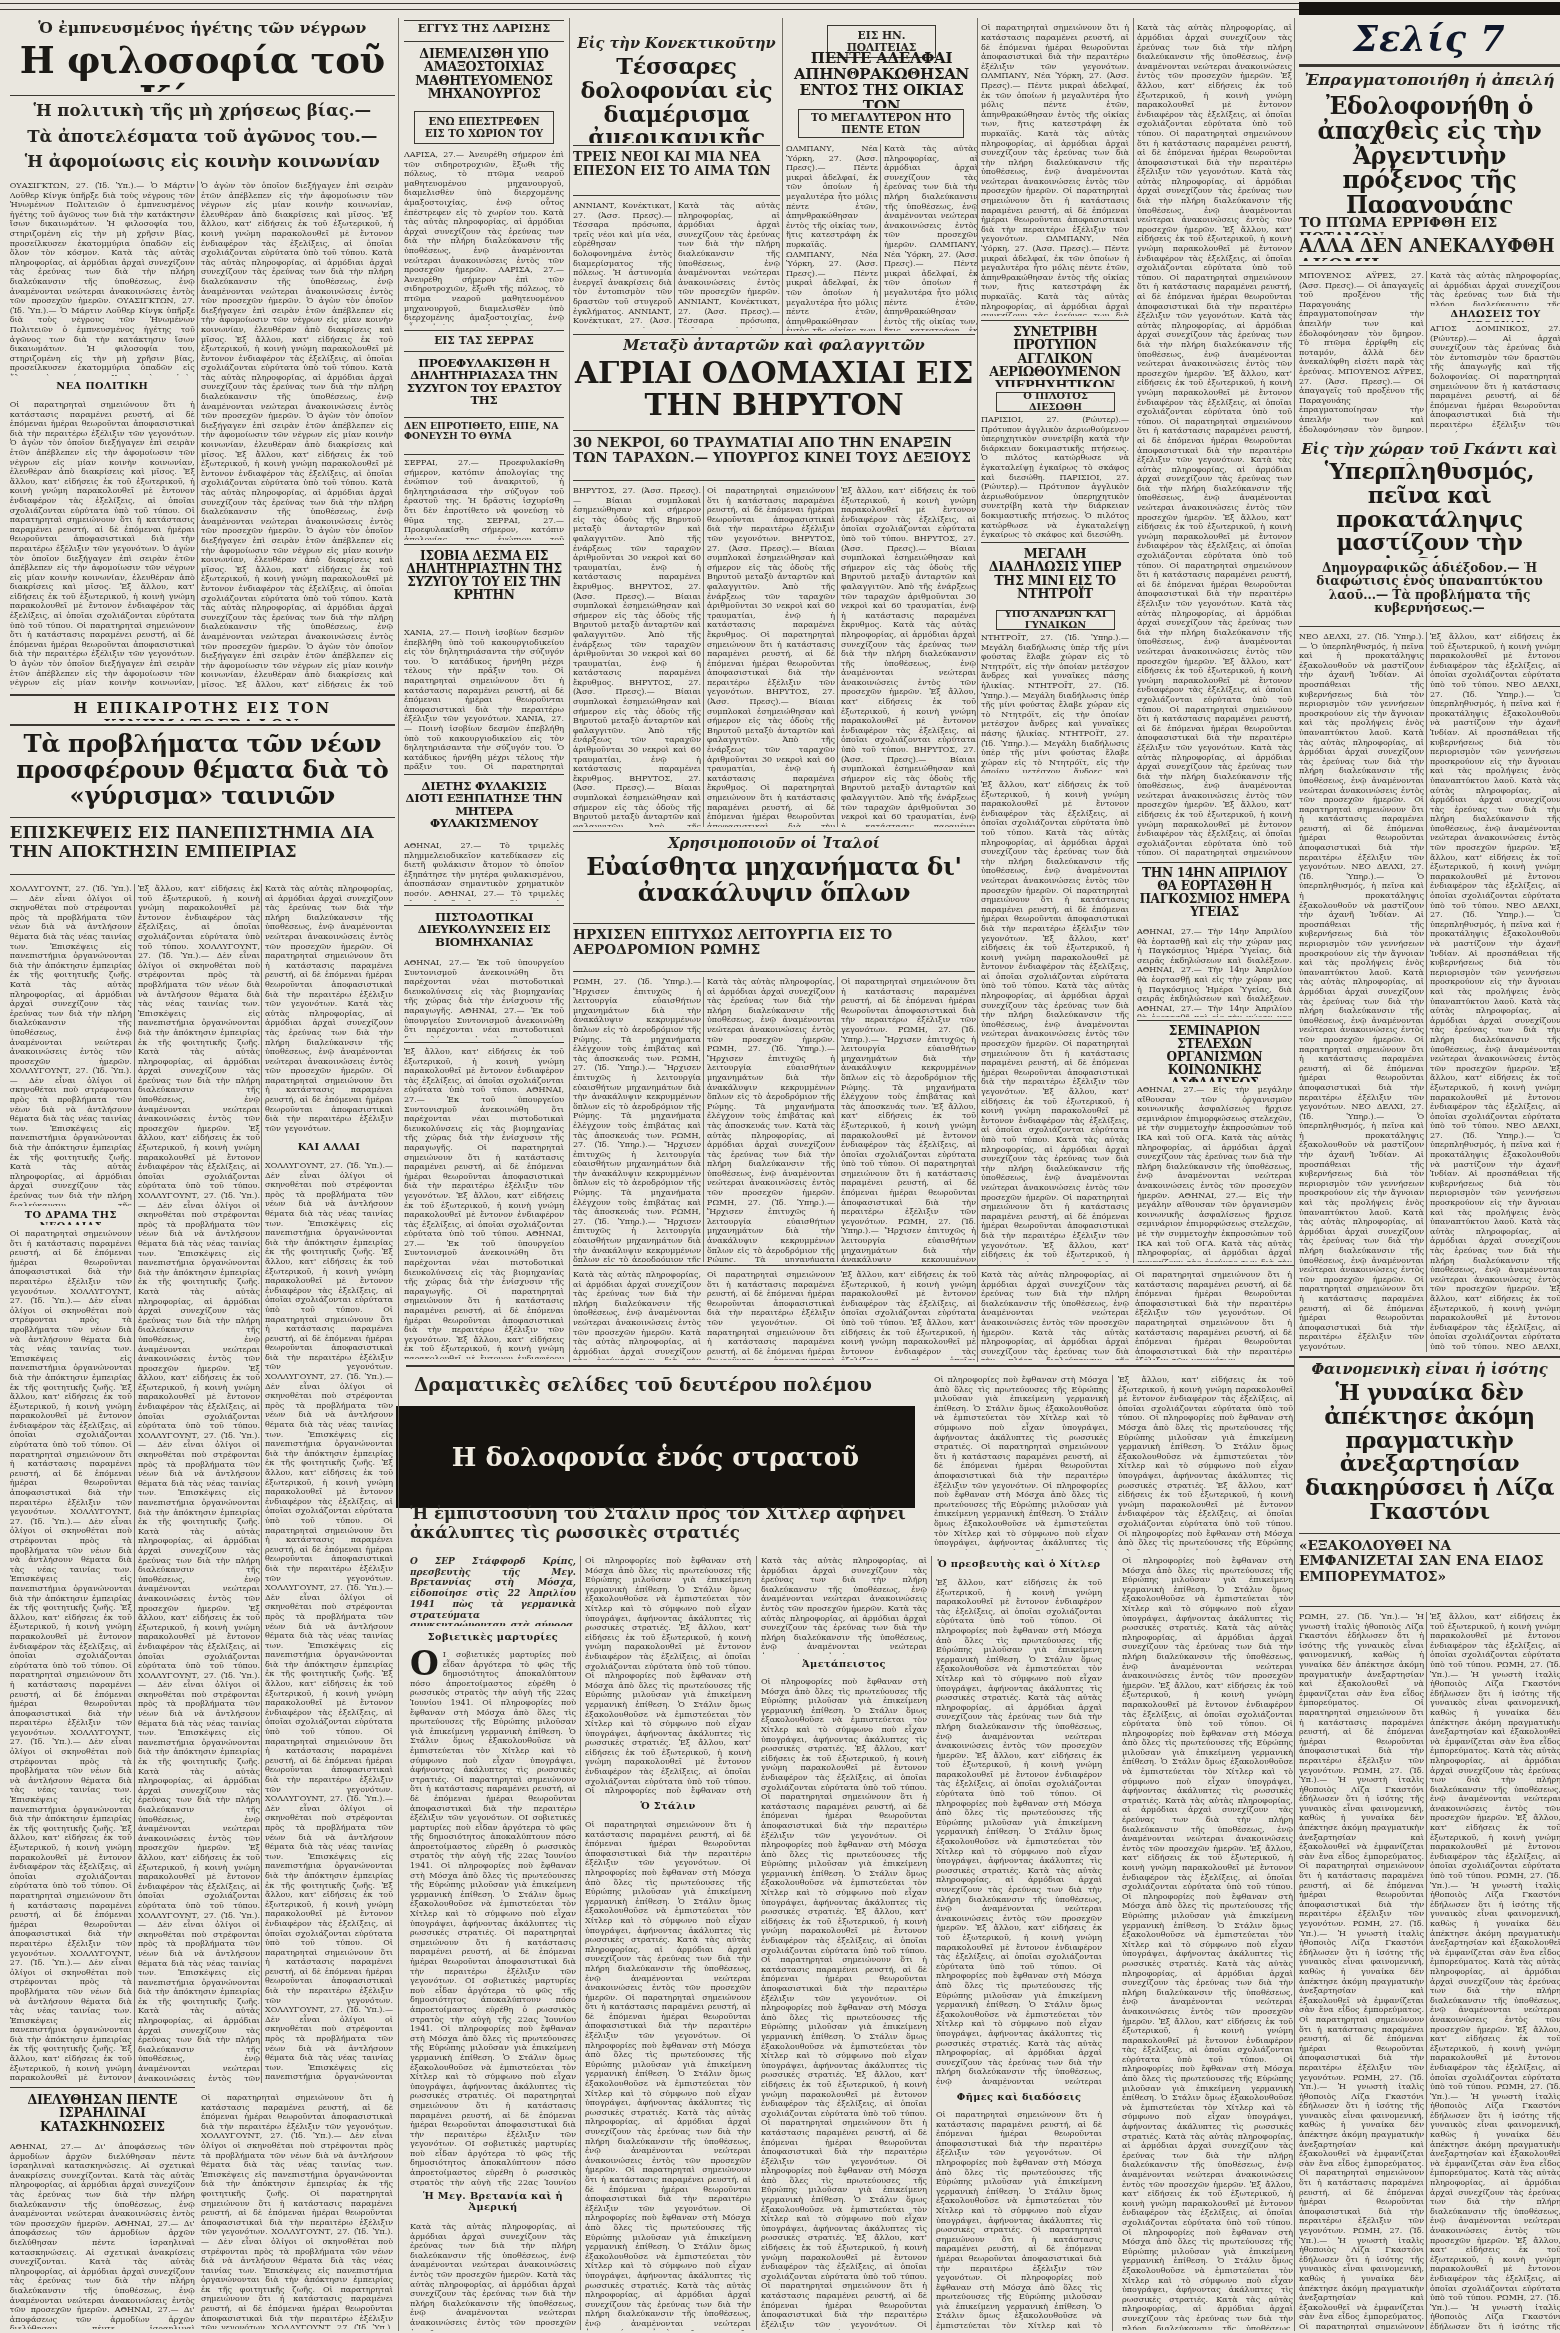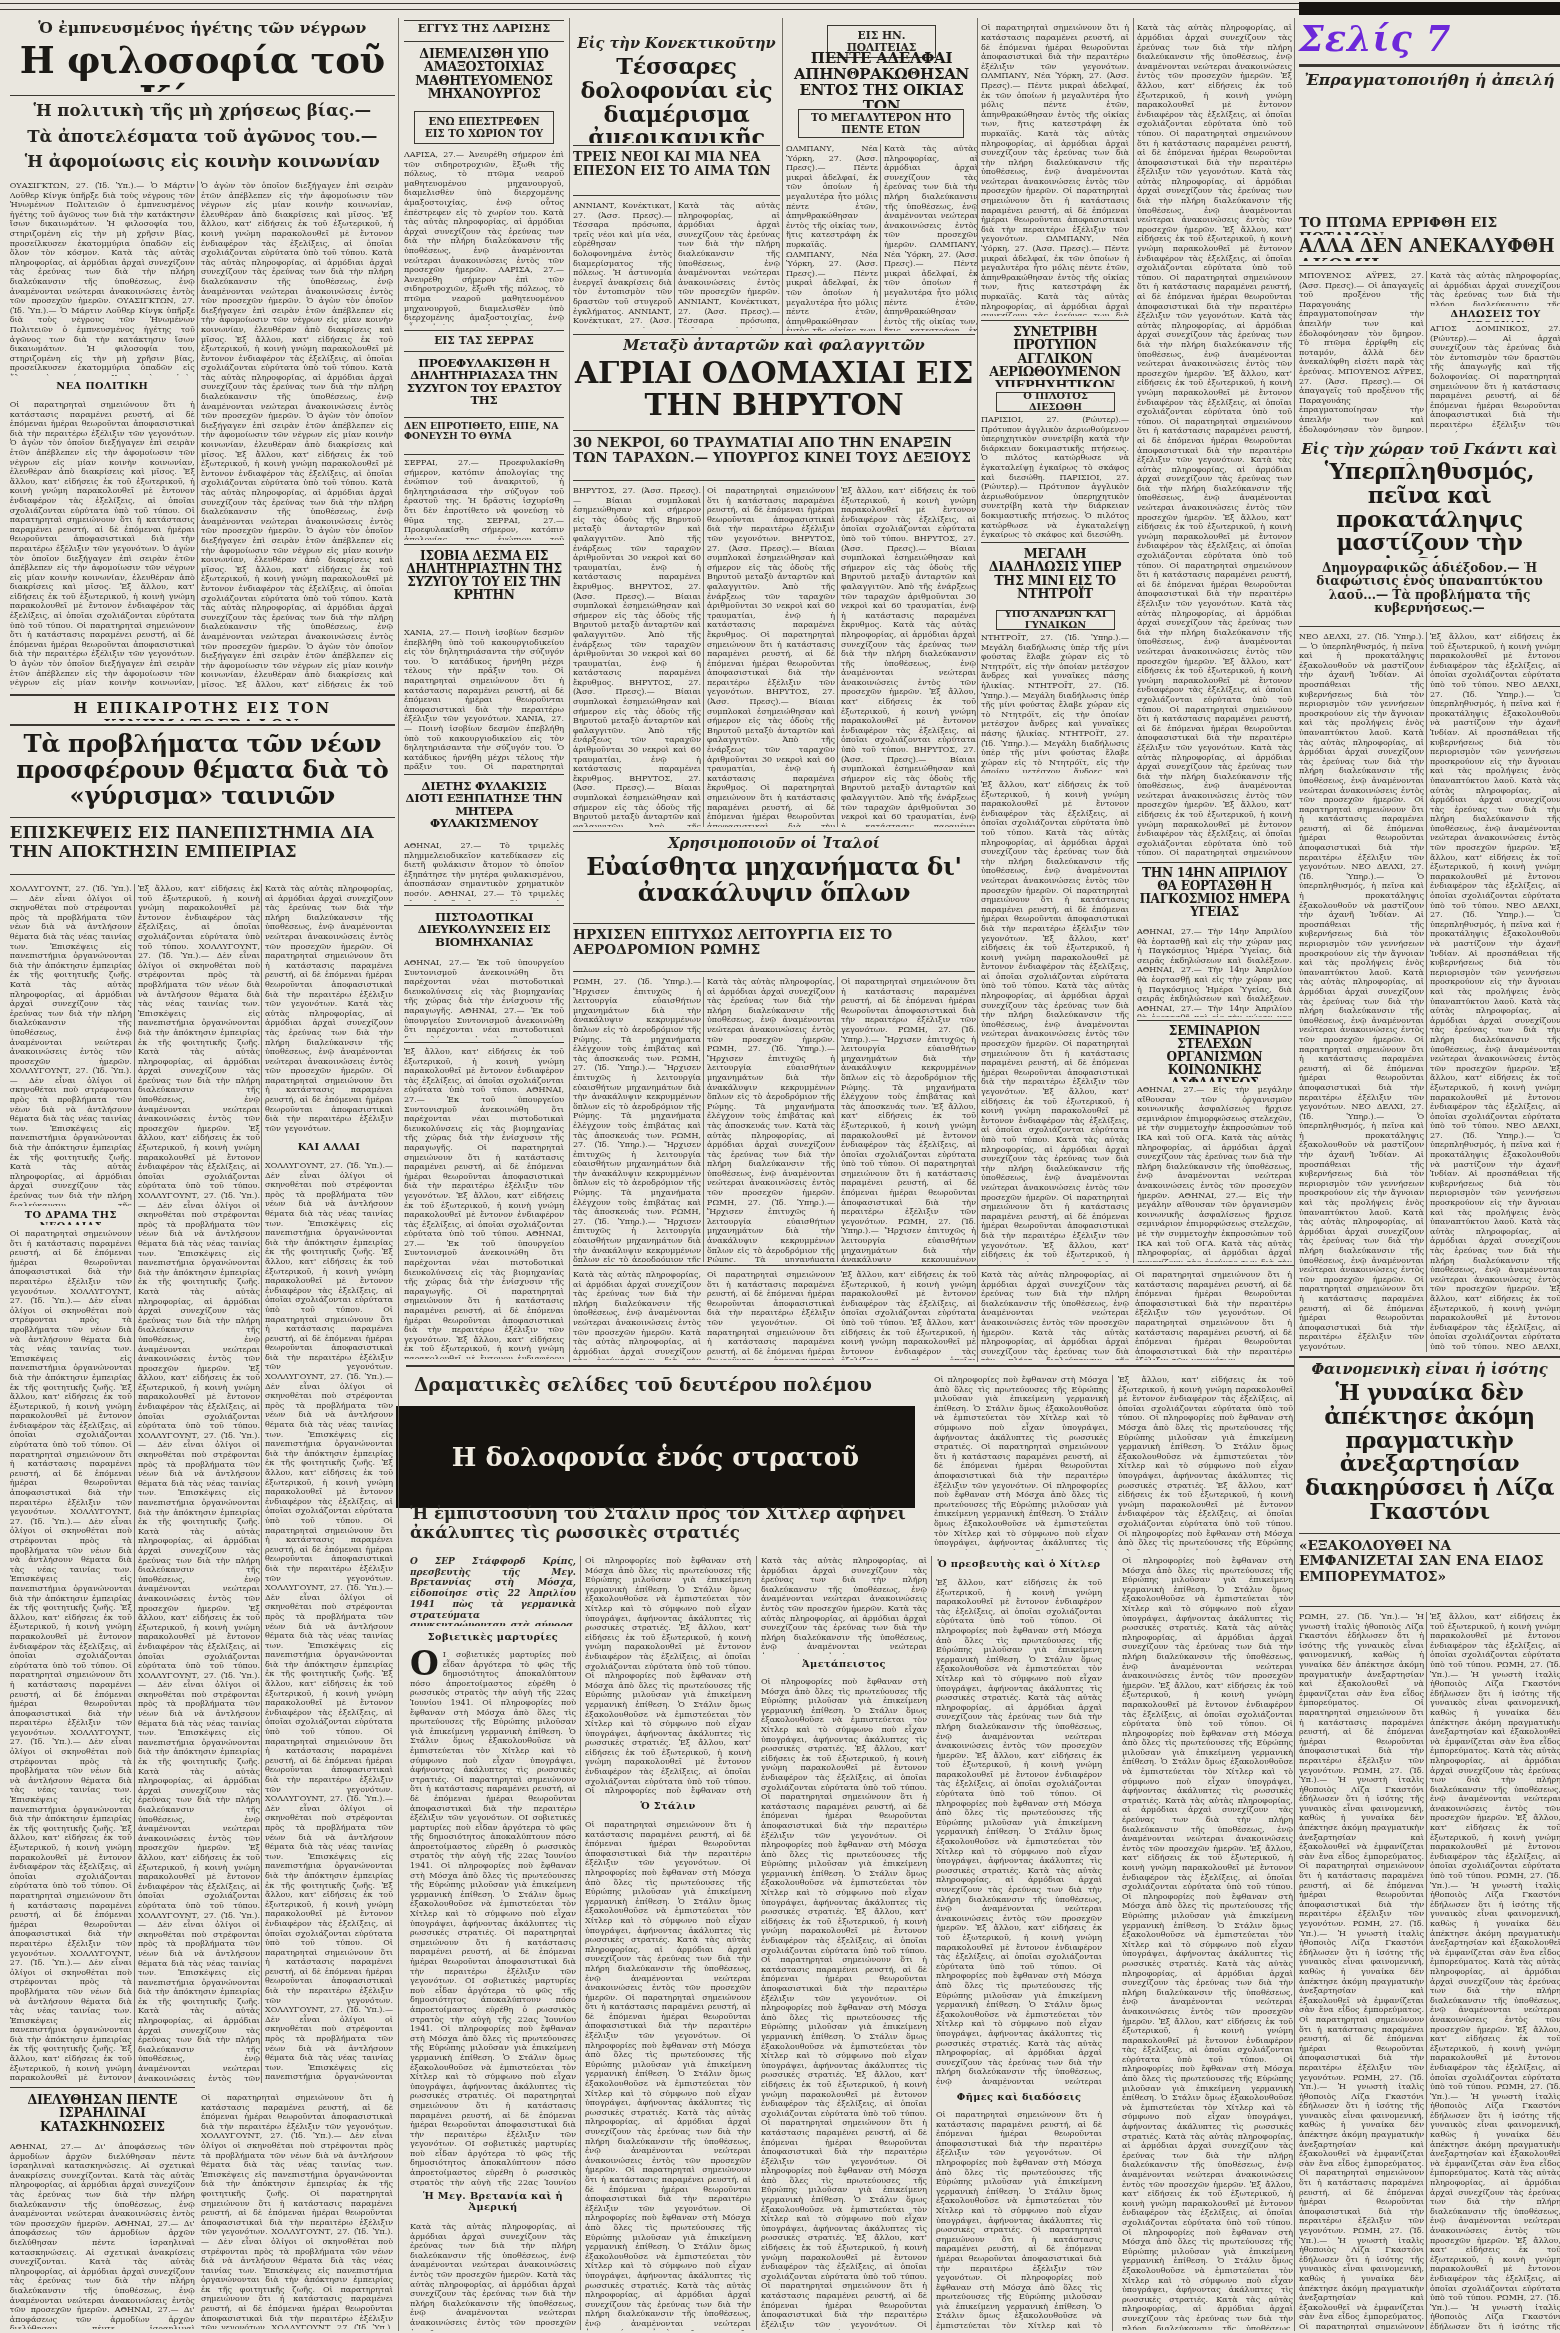--- a/index.html
+++ b/index.html
@@ -16,21 +16,21 @@
   .kicker { position:absolute; font-weight:bold; text-align:center; line-height:1.05; overflow:hidden; }
   .kicker.it { font-style:italic; }
   .hl { position:absolute; font-weight:bold; text-align:center; line-height:1.06; letter-spacing:-0.3px; color:#1c1a16; overflow:hidden; }
   .sub { position:absolute; font-weight:bold; text-align:left; line-height:1.12; overflow:hidden; }
   .deck { position:absolute; font-weight:bold; text-align:center; line-height:1.1; overflow:hidden; }
   .boxed { position:absolute; border:1.5px solid #3b3831; display:flex; align-items:center; justify-content:center; text-align:center; font-weight:bold; line-height:1.1; overflow:hidden; padding:1px 2.9px; }
   .fill { position:absolute; font-size:8px; line-height:9.6px; text-align:justify; overflow:hidden; color:#2e2b25; word-spacing:1px; }
   .fill.it { font-style:italic; font-size:9px; line-height:10.7px; font-weight:bold; }
   .xhead { position:absolute; font-weight:bold; text-align:center; font-size:9.8px; letter-spacing:0.4px; overflow:hidden; color:#1c1a16; }
   .banner-black { position:absolute; background:#15120e; color:#efeadf; display:flex; align-items:center; justify-content:center; font-weight:bold; text-align:center; line-height:1.02; }
-  .pagenum { position:absolute; font-weight:bold; font-style:italic; letter-spacing:1px; color:#6d28d9; }
+  .pagenum { position:absolute; font-weight:bold; font-style:italic; text-align:center; letter-spacing:1px; color:#0f172a; }
   .secbanner { position:absolute; font-weight:bold; text-align:center; letter-spacing:2px; overflow:hidden; color:#1c1a16; }
   .dropcap::first-letter { float:left; font-size:33px; line-height:26px; padding:1px 3.9px 0 0; font-weight:bold; color:#1c1a16; }
 </style>
 </head>
 <body>
 
 <div id="sheet">
 
   <div class="hr" style="left:0;top:2.9px;width:1560px"></div>
   <div class="hr" style="left:0;top:8.8px;width:1560px"></div>
@@ -158,20 +158,21 @@
 
   <div class="fill" style="left:1137px;top:23.4px;width:155px;height:835px">Κατὰ τὰς αὐτὰς πληροφορίας, αἱ ἁρμόδιαι ἀρχαὶ συνεχίζουν τὰς ἐρεύνας των διὰ τὴν πλήρη διαλεύκανσιν τῆς ὑποθέσεως, ἐνῷ ἀναμένονται νεώτεραι ἀνακοινώσεις ἐντὸς τῶν προσεχῶν ἡμερῶν. Ἐξ ἄλλου, κατ' εἰδήσεις ἐκ τοῦ ἐξωτερικοῦ, ἡ κοινὴ γνώμη παρακολουθεῖ μὲ ἔντονον ἐνδιαφέρον τὰς ἐξελίξεις, αἱ ὁποῖαι σχολιάζονται εὐρύτατα ὑπὸ τοῦ τύπου. Οἱ παρατηρηταὶ σημειώνουν ὅτι ἡ κατάστασις παραμένει ρευστή, αἱ δὲ ἑπόμεναι ἡμέραι θεωροῦνται ἀποφασιστικαὶ διὰ τὴν περαιτέρω ἐξέλιξιν τῶν γεγονότων. Κατὰ τὰς αὐτὰς πληροφορίας, αἱ ἁρμόδιαι ἀρχαὶ συνεχίζουν τὰς ἐρεύνας των διὰ τὴν πλήρη διαλεύκανσιν τῆς ὑποθέσεως, ἐνῷ ἀναμένονται νεώτεραι ἀνακοινώσεις ἐντὸς τῶν προσεχῶν ἡμερῶν. Ἐξ ἄλλου, κατ' εἰδήσεις ἐκ τοῦ ἐξωτερικοῦ, ἡ κοινὴ γνώμη παρακολουθεῖ μὲ ἔντονον ἐνδιαφέρον τὰς ἐξελίξεις, αἱ ὁποῖαι σχολιάζονται εὐρύτατα ὑπὸ τοῦ τύπου. Οἱ παρατηρηταὶ σημειώνουν ὅτι ἡ κατάστασις παραμένει ρευστή, αἱ δὲ ἑπόμεναι ἡμέραι θεωροῦνται ἀποφασιστικαὶ διὰ τὴν περαιτέρω ἐξέλιξιν τῶν γεγονότων. Κατὰ τὰς αὐτὰς πληροφορίας, αἱ ἁρμόδιαι ἀρχαὶ συνεχίζουν τὰς ἐρεύνας των διὰ τὴν πλήρη διαλεύκανσιν τῆς ὑποθέσεως, ἐνῷ ἀναμένονται νεώτεραι ἀνακοινώσεις ἐντὸς τῶν προσεχῶν ἡμερῶν. Ἐξ ἄλλου, κατ' εἰδήσεις ἐκ τοῦ ἐξωτερικοῦ, ἡ κοινὴ γνώμη παρακολουθεῖ μὲ ἔντονον ἐνδιαφέρον τὰς ἐξελίξεις, αἱ ὁποῖαι σχολιάζονται εὐρύτατα ὑπὸ τοῦ τύπου. Οἱ παρατηρηταὶ σημειώνουν ὅτι ἡ κατάστασις παραμένει ρευστή, αἱ δὲ ἑπόμεναι ἡμέραι θεωροῦνται ἀποφασιστικαὶ διὰ τὴν περαιτέρω ἐξέλιξιν τῶν γεγονότων. Κατὰ τὰς αὐτὰς πληροφορίας, αἱ ἁρμόδιαι ἀρχαὶ συνεχίζουν τὰς ἐρεύνας των διὰ τὴν πλήρη διαλεύκανσιν τῆς ὑποθέσεως, ἐνῷ ἀναμένονται νεώτεραι ἀνακοινώσεις ἐντὸς τῶν προσεχῶν ἡμερῶν. Ἐξ ἄλλου, κατ' εἰδήσεις ἐκ τοῦ ἐξωτερικοῦ, ἡ κοινὴ γνώμη παρακολουθεῖ μὲ ἔντονον ἐνδιαφέρον τὰς ἐξελίξεις, αἱ ὁποῖαι σχολιάζονται εὐρύτατα ὑπὸ τοῦ τύπου. Οἱ παρατηρηταὶ σημειώνουν ὅτι ἡ κατάστασις παραμένει ρευστή, αἱ δὲ ἑπόμεναι ἡμέραι θεωροῦνται ἀποφασιστικαὶ διὰ τὴν περαιτέρω ἐξέλιξιν τῶν γεγονότων. Κατὰ τὰς αὐτὰς πληροφορίας, αἱ ἁρμόδιαι ἀρχαὶ συνεχίζουν τὰς ἐρεύνας των διὰ τὴν πλήρη διαλεύκανσιν τῆς ὑποθέσεως, ἐνῷ ἀναμένονται νεώτεραι ἀνακοινώσεις ἐντὸς τῶν προσεχῶν ἡμερῶν. Ἐξ ἄλλου, κατ' εἰδήσεις ἐκ τοῦ ἐξωτερικοῦ, ἡ κοινὴ γνώμη παρακολουθεῖ μὲ ἔντονον ἐνδιαφέρον τὰς ἐξελίξεις, αἱ ὁποῖαι σχολιάζονται εὐρύτατα ὑπὸ τοῦ τύπου. Οἱ παρατηρηταὶ σημειώνουν ὅτι ἡ κατάστασις παραμένει ρευστή, αἱ δὲ ἑπόμεναι ἡμέραι θεωροῦνται ἀποφασιστικαὶ διὰ τὴν περαιτέρω ἐξέλιξιν τῶν γεγονότων. Κατὰ τὰς αὐτὰς πληροφορίας, αἱ ἁρμόδιαι ἀρχαὶ συνεχίζουν τὰς ἐρεύνας των διὰ τὴν πλήρη διαλεύκανσιν τῆς ὑποθέσεως, ἐνῷ ἀναμένονται νεώτεραι ἀνακοινώσεις ἐντὸς τῶν προσεχῶν ἡμερῶν. Ἐξ ἄλλου, κατ' εἰδήσεις ἐκ τοῦ ἐξωτερικοῦ, ἡ κοινὴ γνώμη παρακολουθεῖ μὲ ἔντονον ἐνδιαφέρον τὰς ἐξελίξεις, αἱ ὁποῖαι σχολιάζονται εὐρύτατα ὑπὸ τοῦ τύπου. Οἱ παρατηρηταὶ σημειώνουν ὅτι ἡ κατάστασις παραμένει ρευστή, αἱ δὲ ἑπόμεναι ἡμέραι θεωροῦνται ἀποφασιστικαὶ διὰ τὴν περαιτέρω ἐξέλιξιν τῶν γεγονότων.</div>
   <div class="hr" style="left:1137px;top:862px;width:155px"></div>
   <div class="hl" style="left:1137px;top:867px;width:155px;height:57px;font-size:12.2px">ΤΗΝ 14ΗΝ ΑΠΡΙΛΙΟΥ ΘΑ ΕΟΡΤΑΣΘΗ Η ΠΑΓΚΟΣΜΙΟΣ ΗΜΕΡΑ ΥΓΕΙΑΣ</div>
   <div class="fill" style="left:1137px;top:927px;width:155px;height:90px">ΑΘΗΝΑΙ, 27.— Τὴν 14ην Ἀπριλίου θὰ ἑορτασθῇ καὶ εἰς τὴν χώραν μας ἡ Παγκόσμιος Ἡμέρα Ὑγείας, διὰ σειρᾶς ἐκδηλώσεων καὶ διαλέξεων. ΑΘΗΝΑΙ, 27.— Τὴν 14ην Ἀπριλίου θὰ ἑορτασθῇ καὶ εἰς τὴν χώραν μας ἡ Παγκόσμιος Ἡμέρα Ὑγείας, διὰ σειρᾶς ἐκδηλώσεων καὶ διαλέξεων. ΑΘΗΝΑΙ, 27.— Τὴν 14ην Ἀπριλίου θὰ ἑορτασθῇ καὶ εἰς τὴν χώραν μας ἡ Παγκόσμιος Ἡμέρα Ὑγείας, διὰ σειρᾶς ἐκδηλώσεων καὶ διαλέξεων.</div>
   <div class="hr" style="left:1137px;top:1020px;width:155px"></div>
   <div class="hl" style="left:1137px;top:1025px;width:155px;height:57px;font-size:12.2px">ΣΕΜΙΝΑΡΙΟΝ ΣΤΕΛΕΧΩΝ ΟΡΓΑΝΙΣΜΩΝ ΚΟΙΝΩΝΙΚΗΣ ΑΣΦΑΛΙΣΕΩΣ</div>
   <div class="fill" style="left:1137px;top:1085px;width:155px;height:177px">ΑΘΗΝΑΙ, 27.— Εἰς τὴν μεγάλην αἴθουσαν τῶν ὀργανισμῶν κοινωνικῆς ἀσφαλίσεως ἤρχισε σεμινάριον ἐπιμορφώσεως στελεχῶν, μὲ τὴν συμμετοχὴν ἐκπροσώπων τοῦ ΙΚΑ καὶ τοῦ ΟΓΑ. Κατὰ τὰς αὐτὰς πληροφορίας, αἱ ἁρμόδιαι ἀρχαὶ συνεχίζουν τὰς ἐρεύνας των διὰ τὴν πλήρη διαλεύκανσιν τῆς ὑποθέσεως, ἐνῷ ἀναμένονται νεώτεραι ἀνακοινώσεις ἐντὸς τῶν προσεχῶν ἡμερῶν. ΑΘΗΝΑΙ, 27.— Εἰς τὴν μεγάλην αἴθουσαν τῶν ὀργανισμῶν κοινωνικῆς ἀσφαλίσεως ἤρχισε σεμινάριον ἐπιμορφώσεως στελεχῶν, μὲ τὴν συμμετοχὴν ἐκπροσώπων τοῦ ΙΚΑ καὶ τοῦ ΟΓΑ. Κατὰ τὰς αὐτὰς πληροφορίας, αἱ ἁρμόδιαι ἀρχαὶ συνεχίζουν τὰς ἐρεύνας των διὰ τὴν πλήρη διαλεύκανσιν τῆς ὑποθέσεως, ἐνῷ ἀναμένονται νεώτεραι ἀνακοινώσεις ἐντὸς τῶν προσεχῶν ἡμερῶν.</div>
 
   <div class="kicker it" style="left:1299px;top:72px;width:261px;height:19.5px;font-size:15.6px">Ἐπραγματοποιήθη ἡ ἀπειλή</div>
+  <div class="hl" style="left:1299px;top:94px;width:261px;height:119px;font-size:23.4px">Ἐδολοφονήθη ὁ ἀπαχθεὶς εἰς τὴν Ἀργεντινὴν πρόξενος τῆς Παραγουάης</div>
   <div class="sub" style="left:1299px;top:215px;width:261px;height:19.5px;font-size:13.7px">ΤΟ ΠΤΩΜΑ ΕΡΡΙΦΘΗ ΕΙΣ ΠΟΤΑΜΟΝ</div>
   <div class="sub" style="left:1299px;top:236px;width:261px;height:25px;font-size:17.6px">ΑΛΛΑ ΔΕΝ ΑΝΕΚΑΛΥΦΘΗ ΑΚΟΜΗ</div>
   <div class="hr" style="left:1299px;top:265px;width:261px"></div>
   <div class="fill" style="left:1299px;top:271px;width:125px;height:162px">ΜΠΟΥΕΝΟΣ ΑΫΡΕΣ, 27. (Ἀσσ. Πρεσς).— Οἱ ἀπαγαγεῖς τοῦ προξένου τῆς Παραγουάης ἐπραγματοποίησαν τὴν ἀπειλήν των καὶ ἐδολοφόνησαν τὸν ὅμηρον. Τὸ πτῶμα ἐρρίφθη εἰς ποταμόν, ἀλλὰ δὲν ἀνεκαλύφθη εἰσέτι παρὰ τὰς ἐρεύνας. ΜΠΟΥΕΝΟΣ ΑΫΡΕΣ, 27. (Ἀσσ. Πρεσς).— Οἱ ἀπαγαγεῖς τοῦ προξένου τῆς Παραγουάης ἐπραγματοποίησαν τὴν ἀπειλήν των καὶ ἐδολοφόνησαν τὸν ὅμηρον. Τὸ πτῶμα ἐρρίφθη εἰς ποταμόν, ἀλλὰ δὲν ἀνεκαλύφθη εἰσέτι παρὰ τὰς ἐρεύνας.</div>
   <div class="vr" style="left:1426px;top:271px;height:162px"></div>
   <div class="fill" style="left:1430px;top:271px;width:131px;height:35px">Κατὰ τὰς αὐτὰς πληροφορίας, αἱ ἁρμόδιαι ἀρχαὶ συνεχίζουν τὰς ἐρεύνας των διὰ τὴν πλήρη διαλεύκανσιν τῆς ὑποθέσεως, ἐνῷ ἀναμένονται νεώτεραι ἀνακοινώσεις ἐντὸς τῶν προσεχῶν ἡμερῶν.</div>
   <div class="xhead" style="left:1430px;top:308px;width:131px;height:13.7px">ΔΗΛΩΣΕΙΣ ΤΟΥ ΚΡΟΟΥΛΥ</div>
   <div class="fill" style="left:1430px;top:324px;width:131px;height:109px">ΑΓΙΟΣ ΔΟΜΙΝΙΚΟΣ, 27. (Ρώυτερ).— Αἱ ἀρχαὶ συνεχίζουν τὰς ἐρεύνας διὰ τὸν ἐντοπισμὸν τῶν δραστῶν τῆς ἀπαγωγῆς καὶ τῆς δολοφονίας. Οἱ παρατηρηταὶ σημειώνουν ὅτι ἡ κατάστασις παραμένει ρευστή, αἱ δὲ ἑπόμεναι ἡμέραι θεωροῦνται ἀποφασιστικαὶ διὰ τὴν περαιτέρω ἐξέλιξιν τῶν γεγονότων.</div>
 
   <div class="kicker it" style="left:1299px;top:441px;width:261px;height:17.6px;font-size:14.6px">Εἰς τὴν χώραν τοῦ Γκάντι καὶ Νεχροῦ</div>

